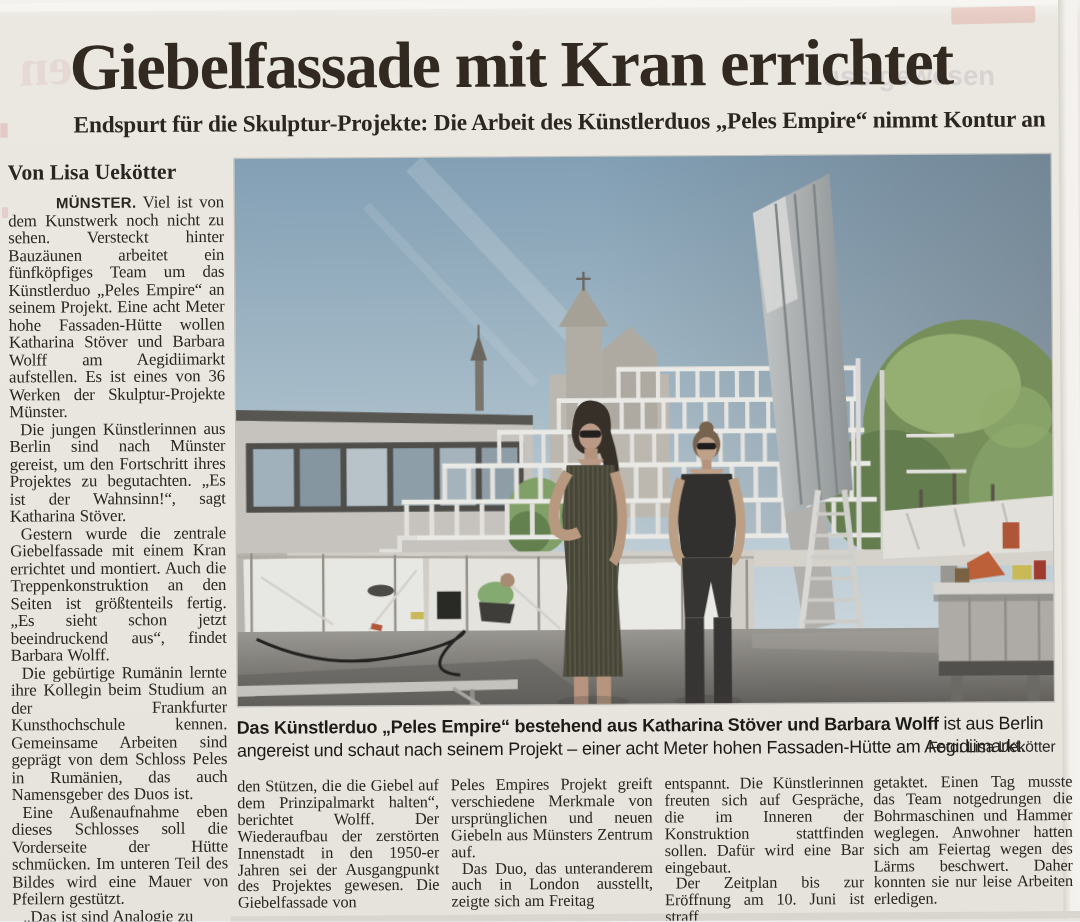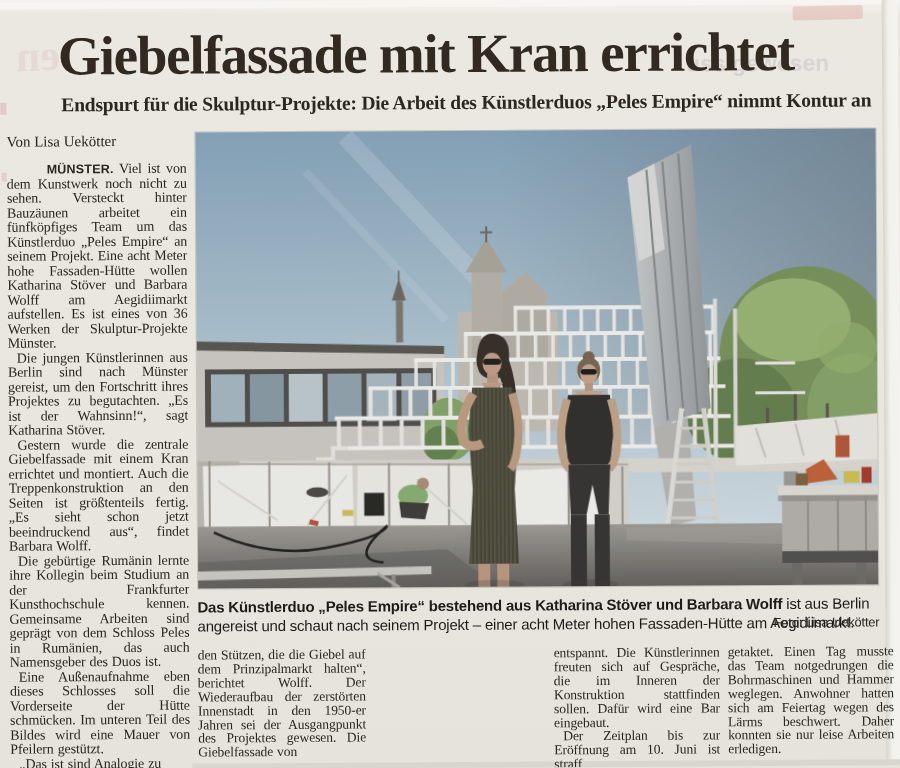--- a/index.html
+++ b/index.html
@@ -15,21 +15,21 @@
   
   #headline{
     left:60px;top:22px;width:820px;
     font-size:55px;font-weight:700;letter-spacing:-1.2px;color:#322a21;
     white-space:nowrap;
   }
   #subtitle{
     left:63px;top:92px;width:760px;
     font-size:19.5px;font-weight:700;color:#2c2620;letter-spacing:-0.2px;white-space:nowrap;
   }
-  #byline{left:8px;top:131px;font-size:15px;font-weight:400;color:#2a2520;}
+  #byline{left:8px;top:131px;font-size:18px;font-weight:700;color:#2a2520;}
   
   .coltext{font-size:14px;line-height:14.5px;text-align:justify;hyphens:auto;-webkit-hyphens:auto;color:#292520;letter-spacing:-0.1px;word-spacing:0.5px;}
   .coltext p{margin:0;}
   .coltext p.ind{text-indent:9px;}
   .lead{font-family:"Liberation Sans","DejaVu Sans",sans-serif;font-weight:700;font-size:12.5px;letter-spacing:0.2px;padding-left:40px;}
   #col1{left:8px;top:160px;width:180px;height:608px;overflow:hidden;}
   .botcol{top:647px;height:121px;overflow:hidden;line-height:13.9px;font-size:13.6px;}
   #col2{left:196px;width:168px;}
   #col3{left:374px;width:168px;}
   #col4{left:552px;width:166px;}
@@ -295,20 +295,22 @@
   <div class="abs" id="caption">
     <span class="cb">Das Künstlerduo „Peles Empire“ bestehend aus Katharina Stöver und Barbara Wolff</span>
     <span>ist aus Berlin angereist und schaut nach seinem Projekt – einer acht Meter hohen Fassaden-Hütte am Aegidiimarkt.</span>
     <span id="credit">Foto: Lisa Uekötter</span>
   </div>
 
   <div class="abs coltext botcol" id="col2">
     <p>den Stützen, die die Giebel auf dem Prinzipalmarkt halten“, berichtet Wolff. Der Wiederaufbau der zerstörten Innenstadt in den 1950-er Jahren sei der Ausgangpunkt des Projektes gewesen. Die Giebelfassade von</p>
   </div>
   <div class="abs coltext botcol" id="col3">
+    <p>Peles Empires Projekt greift verschiedene Merkmale von ursprünglichen und neuen Giebeln aus Münsters Zentrum auf.</p>
+    <p class="ind">Das Duo, das unteranderem auch in London ausstellt, zeigte sich am Freitag</p>
   </div>
   <div class="abs coltext botcol" id="col4">
     <p>entspannt. Die Künstlerinnen freuten sich auf Gespräche, die im Inneren der Konstruktion stattfinden sollen. Dafür wird eine Bar eingebaut.</p>
     <p class="ind">Der Zeitplan bis zur Eröffnung am 10. Juni ist straff</p>
   </div>
   <div class="abs coltext botcol" id="col5">
     <p>getaktet. Einen Tag musste das Team notgedrungen die Bohrmaschinen und Hammer weglegen. Anwohner hatten sich am Feiertag wegen des Lärms beschwert. Daher konnten sie nur leise Arbeiten erledigen.</p>
   </div>
 
 </div>

